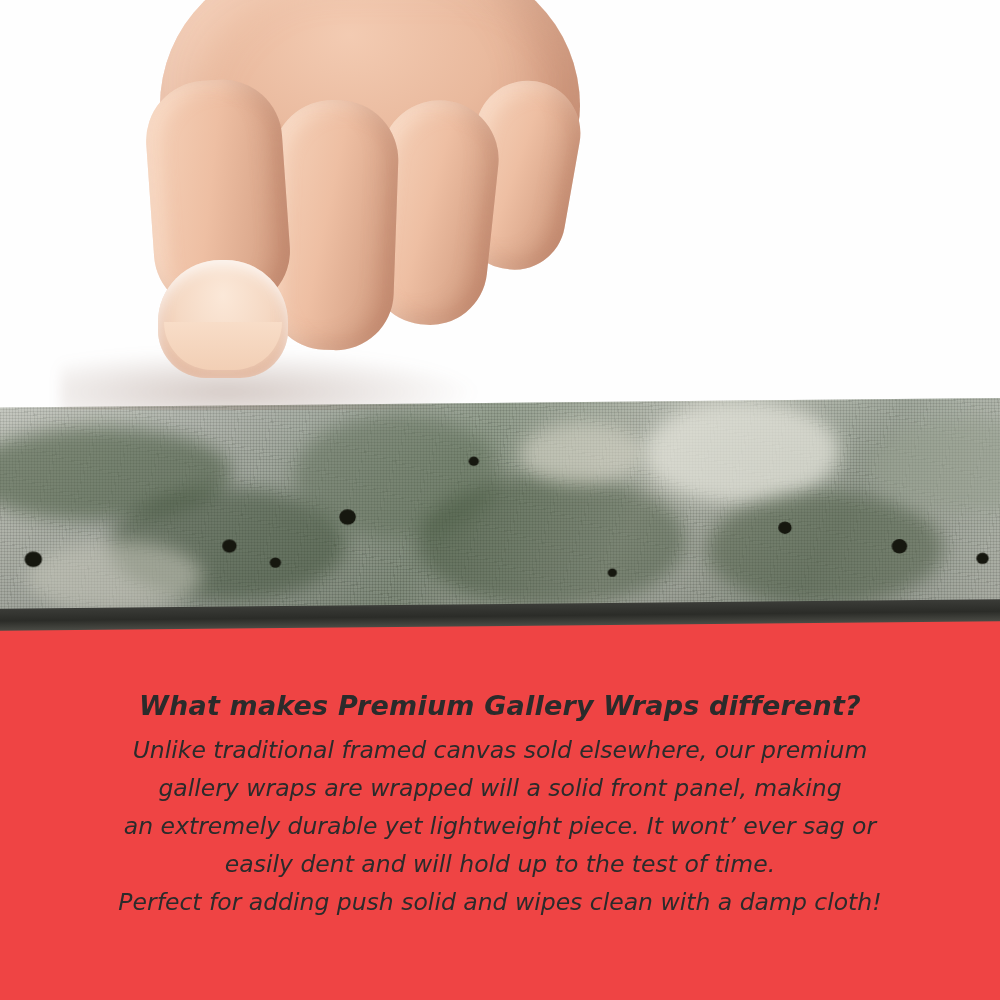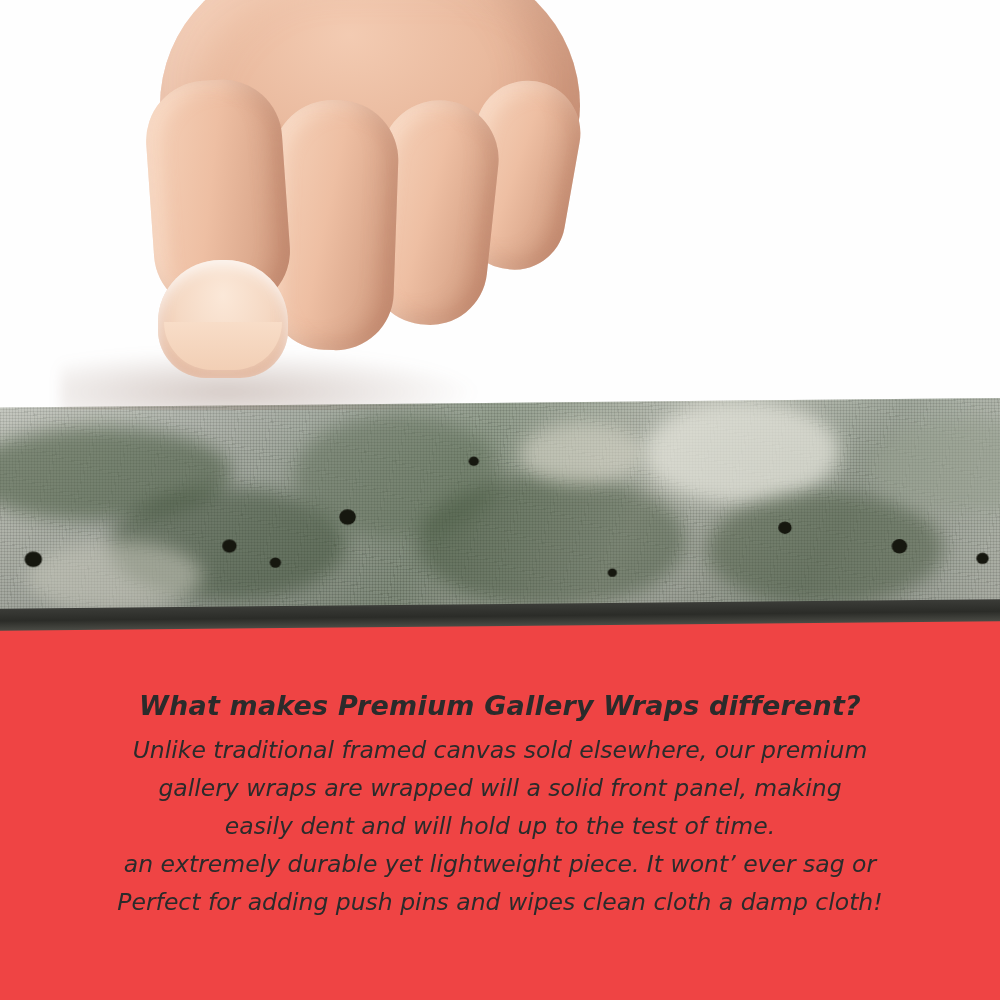--- a/index.html
+++ b/index.html
@@ -227,19 +227,19 @@
     <div class="speck" style="left:604px; top:162px; width:9px; height:8px;"></div>
   </div>
 
   <div class="strip-bottom-edge"></div>
 
   <div class="caption">
     <h2>What makes Premium Gallery Wraps different?</h2>
     <p>
       <span class="line">Unlike traditional framed canvas sold elsewhere, our premium</span>
       <span class="line">gallery wraps are wrapped will a solid front panel, making</span>
+      <span class="line">an extremely durable yet lightweight piece. It wont’ ever sag or</span>
       <span class="line">easily dent and will hold up to the test of time.</span>
-      <span class="line">an extremely durable yet lightweight piece. It wont’ ever sag or</span>
-      <span class="line">Perfect for adding push pins and wipes clean cloth a damp cloth!</span>
+      <span class="line">Perfect for adding push solid and wipes clean with a damp cloth!</span>
     </p>
   </div>
 
 </div>
 
 </body></html>

